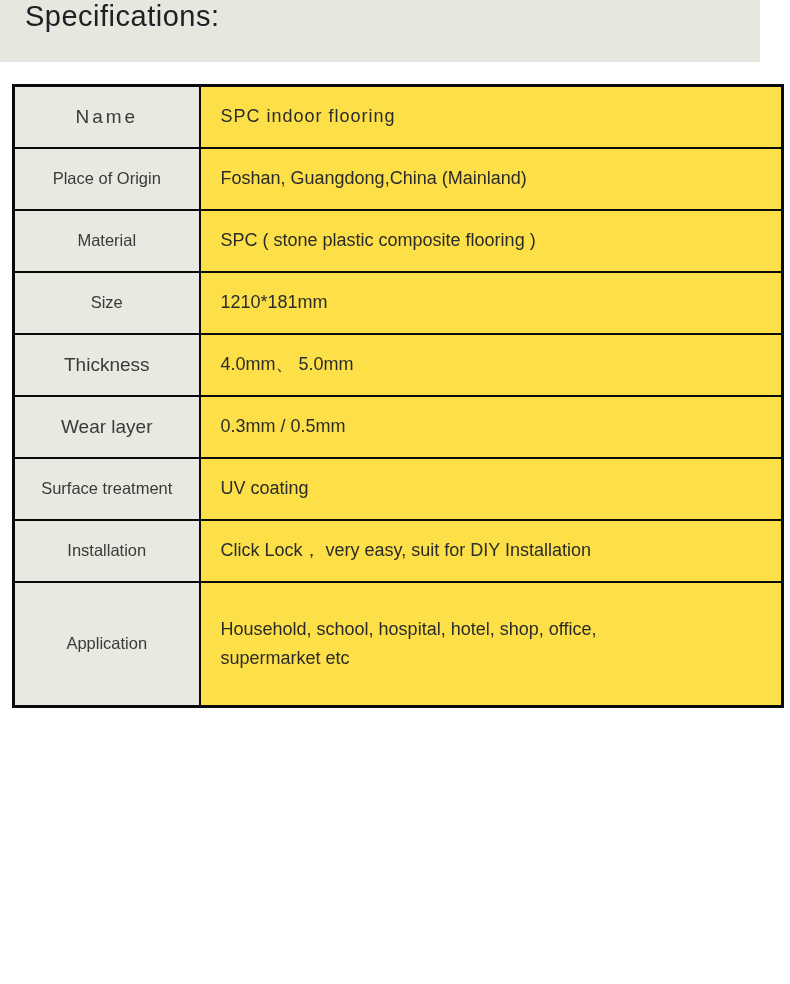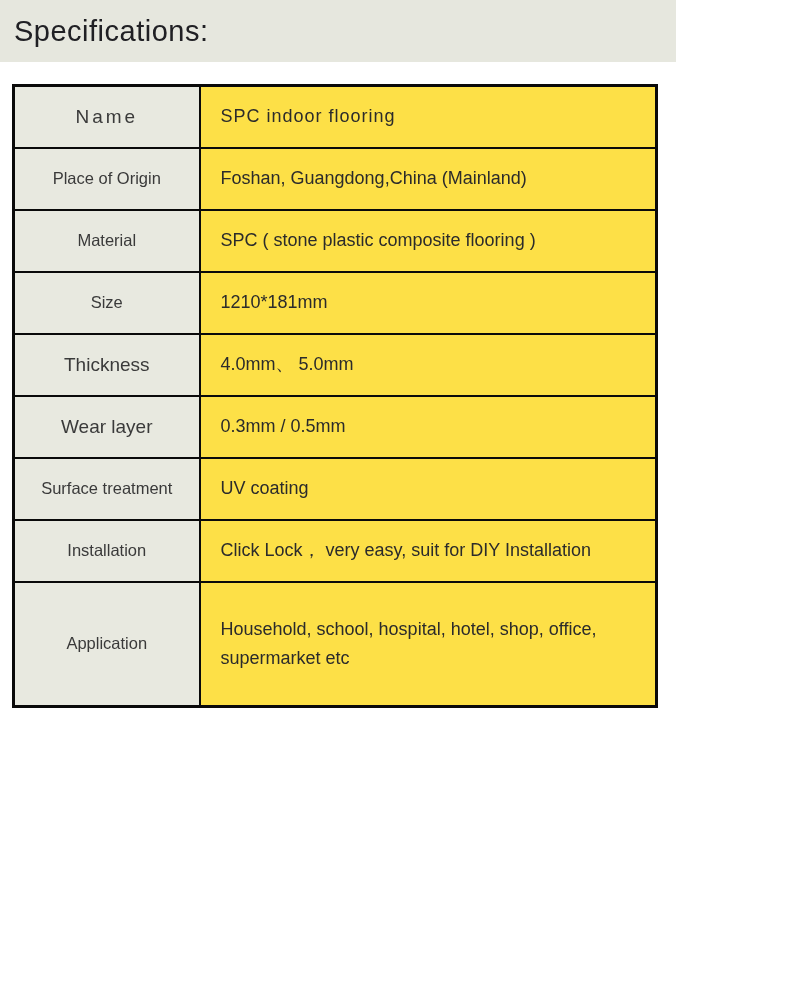--- a/index.html
+++ b/index.html
@@ -16,39 +16,38 @@
     padding: 0;
   }
   body {
     width: 790px;
     height: 984px;
     background: #ffffff;
     font-family: "Liberation Sans", "DejaVu Sans", sans-serif;
     overflow: hidden;
   }
   .title-band {
-    width: 676px;
+    width: 760px;
     height: 62px;
     background: var(--band-bg);
     display: flex;
-    align-items: center;
-    padding-left: 14px;
+    padding-left: 25px;
   }
   .page-title {
     font-size: 29px;
     color: var(--title-color);
     font-weight: 400;
     letter-spacing: 0.5px;
   }
   .table-wrap {
     margin: 22px 12px 0 12px;
   }
   table.spec-table {
     border-collapse: collapse;
-    width: 646px;
+    width: 772px;
     table-layout: fixed;
   }
   table.spec-table, table.spec-table td {
     border: 2px solid var(--border-color);
   }
   table.spec-table {
     border-width: 3px;
   }
   td.label-cell {
     width: 186px;

